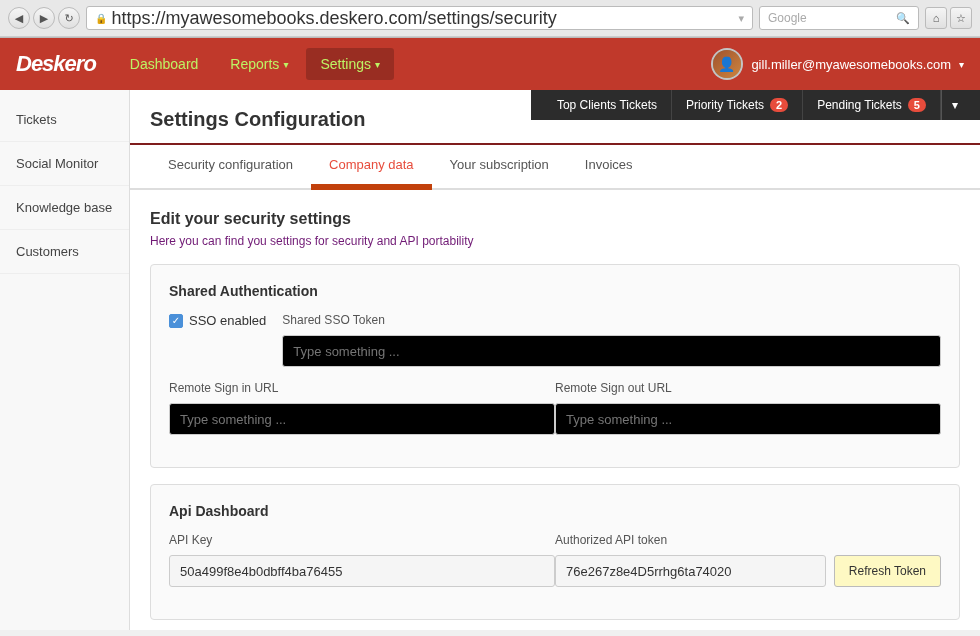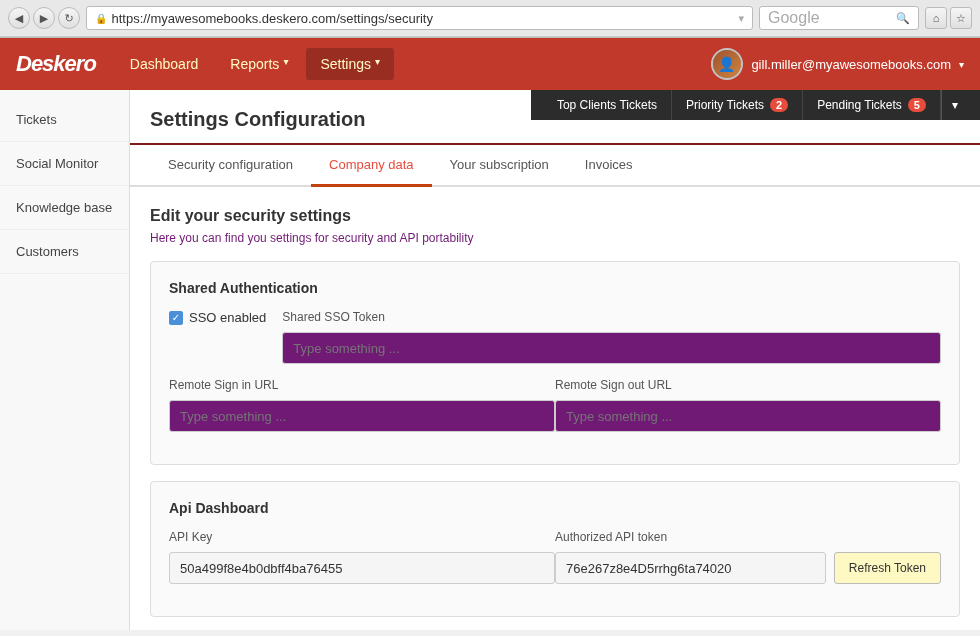--- a/index.html
+++ b/index.html
@@ -4,34 +4,34 @@
   <style>
     * { box-sizing: border-box; margin: 0; padding: 0; }
     body { font-family: Arial, sans-serif; font-size: 13px; background: #f0f0f0; width: 980px; height: 636px; overflow: hidden; }
 
     
     .browser-chrome { background: #ddd; border-bottom: 1px solid #bbb; }
     .browser-toolbar { display: flex; align-items: center; padding: 6px 8px; gap: 6px; background: #e8e8e8; border-bottom: 1px solid #ccc; }
     .browser-nav-btns { display: flex; gap: 3px; }
     .nav-btn { width: 22px; height: 22px; border-radius: 50%; border: 1px solid #bbb; background: linear-gradient(to bottom, #f5f5f5, #e0e0e0); display: flex; align-items: center; justify-content: center; cursor: pointer; font-size: 11px; color: #555; }
     .browser-url-bar { flex: 1; height: 24px; border: 1px solid #bbb; border-radius: 3px; background: white; padding: 2px 8px; font-size: 12px; color: #333; display: flex; align-items: center; gap: 4px; }
-    .url-text { font-size: 13px; color: #333; text-align: right; }
+    .url-text { font-size: 18px; color: #333; text-align: right; }
     .url-icon { color: #888; font-size: 10px; }
     .browser-search { width: 160px; height: 24px; border: 1px solid #bbb; border-radius: 3px; background: white; padding: 2px 8px; font-size: 12px; display: flex; align-items: center; justify-content: space-between; }
     .browser-actions { display: flex; gap: 3px; }
     .action-btn { width: 22px; height: 22px; border-radius: 3px; border: 1px solid #bbb; background: linear-gradient(to bottom, #f5f5f5, #e0e0e0); display: flex; align-items: center; justify-content: center; font-size: 11px; color: #555; cursor: pointer; }
 
     
     .app-container { display: flex; flex-direction: column; height: 592px; }
 
     
     .top-nav { background: #c0392b; height: 52px; display: flex; align-items: center; padding: 0 16px; gap: 20px; position: relative; }
     .logo { color: white; font-size: 22px; font-weight: bold; font-style: italic; letter-spacing: -1px; }
     .nav-items { display: flex; gap: 4px; }
-    .nav-item { color: #fef9c3; padding: 8px 14px; font-size: 14px; cursor: pointer; display: flex; align-items: flex-start; gap: 4px; border-radius: 3px; }
+    .nav-item { color: #bef264; padding: 8px 14px; font-size: 14px; cursor: pointer; display: flex; align-items: center; gap: 4px; border-radius: 3px; }
     .nav-item .arrow { font-size: 10px; }
     .nav-item.active { background: rgba(0,0,0,0.2); }
     .nav-right { margin-left: auto; display: flex; align-items: center; gap: 8px; }
     .user-avatar { width: 32px; height: 32px; border-radius: 50%; background: #888; overflow: hidden; border: 2px solid rgba(255,255,255,0.5); }
     .user-avatar-img { width: 100%; height: 100%; background: linear-gradient(135deg, #a0522d, #cd853f); display: flex; align-items: center; justify-content: center; color: white; font-size: 14px; }
     .user-email { color: white; font-size: 13px; }
     .user-dropdown { color: white; font-size: 10px; }
 
     
     .tickets-bar { background: #2c2c2c; height: 30px; display: flex; align-items: center; padding: 8px 12px; gap: 0; position: absolute; right: 0; top: 52px; z-index: 10; }
@@ -49,37 +49,37 @@
 
     
     .content { flex: 1; background: white; overflow-y: auto; }
     .content-header { padding: 18px 20px 12px; border-bottom: 2px solid #7f1d1d; }
     .content-title { font-size: 20px; color: #333; }
     .content-title span { font-weight: bold; }
 
     
     .tabs { display: flex; padding: 0 20px; border-bottom: 2px solid #ddd; }
     .tab { padding: 12px 18px; font-size: 13px; color: #555; cursor: pointer; border-bottom: 2px solid transparent; margin-bottom: -2px; }
-    .tab.active { color: #e74c3c; border-bottom: 3px solid #c2410c; font-weight: 500; }
+    .tab.active { color: #e74c3c; border-bottom: 6px solid #c2410c; font-weight: 500; }
     .tab.plain { color: #555; }
 
     
     .section-content { padding: 20px; }
     .section-title { font-size: 16px; font-weight: bold; color: #333; margin-bottom: 6px; }
     .section-subtitle { font-size: 12px; color: #701a75; margin-bottom: 16px; }
 
     
     .card { border: 1px solid #ddd; border-radius: 4px; padding: 18px; margin-bottom: 16px; background: #fafafa; }
     .card-title { font-size: 14px; font-weight: bold; color: #333; margin-bottom: 14px; }
 
     
     .form-row { display: flex; margin-bottom: 14px; }
     .form-group { display: flex; flex-direction: column; gap: 4px; flex: 1; }
     .form-label { font-size: 12px; color: #555; margin-bottom: 4px; }
-    .form-input { height: 32px; border: 1px solid #ccc; border-radius: 3px; padding: 4px 10px; font-size: 13px; color: #999; background: #701a75; width: 100%; }
+    .form-input { height: 32px; border: 1px solid #ccc; border-radius: 3px; padding: 4px 10px; font-size: 13px; color: #999; background: #000000; width: 100%; }
     .form-input.readonly { background: #f5f5f5; color: #333; }
     .checkbox-with-label { display: flex; align-items: center; gap: 6px; }
     .checkbox { width: 14px; height: 14px; border: 1px solid #4a90d9; background: #4a90d9; display: flex; align-items: center; justify-content: center; cursor: pointer; border-radius: 2px; }
     .checkbox-check { color: white; font-size: 10px; }
     .checkbox-label { font-size: 13px; color: #333; }
     .shared-sso-section { display: flex; gap: 16px; align-items: flex-start; width: 100%; }
     .sso-left { display: flex; flex-direction: column; gap: 6px; }
     .sso-right { flex: 1; display: flex; flex-direction: column; gap: 4px; }
 
     
@@ -95,21 +95,21 @@
       <div class="nav-btn">◀</div>
       <div class="nav-btn">▶</div>
       <div class="nav-btn">↻</div>
     </div>
     <div class="browser-url-bar">
       <span class="url-icon">🔒</span>
       <span class="url-text">https://myawesomebooks.deskero.com/settings/security</span>
       <span style="margin-left:auto;color:#aaa;font-size:11px;">▾</span>
     </div>
     <div class="browser-search">
-      <span style="color:#aaa;font-size:16px;">Google</span>
+      <span style="color:#aaa;font-size:12px;">Google</span>
       <span style="color:#aaa;font-size:11px;">🔍</span>
     </div>
     <div class="browser-actions">
       <div class="action-btn">⌂</div>
       <div class="action-btn">☆</div>
     </div>
   </div>
 </div>
 
 <div class="app-container">

